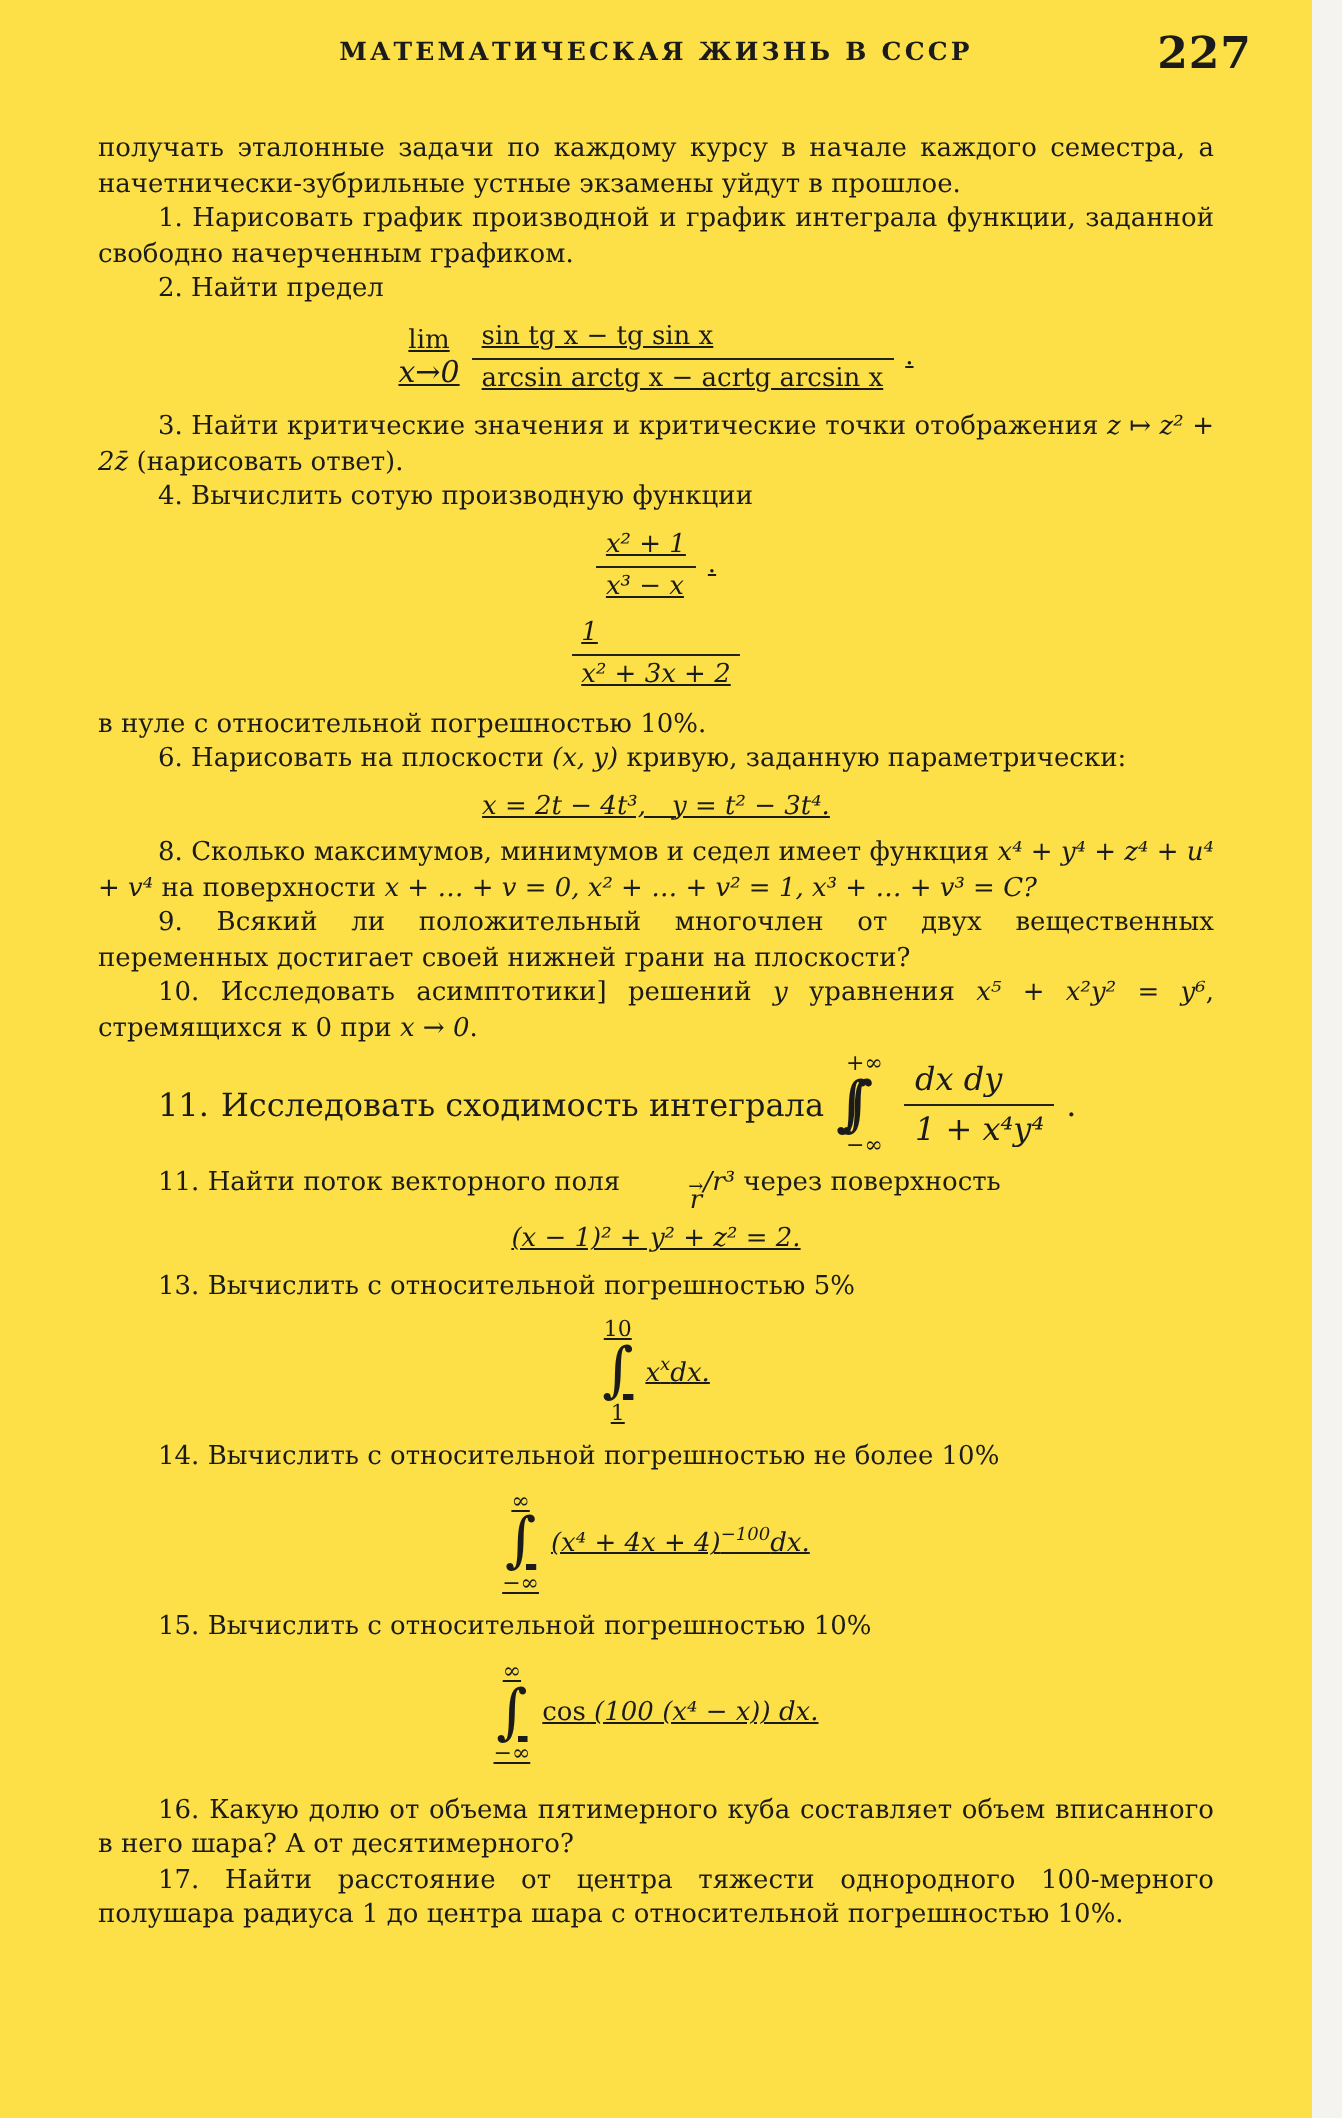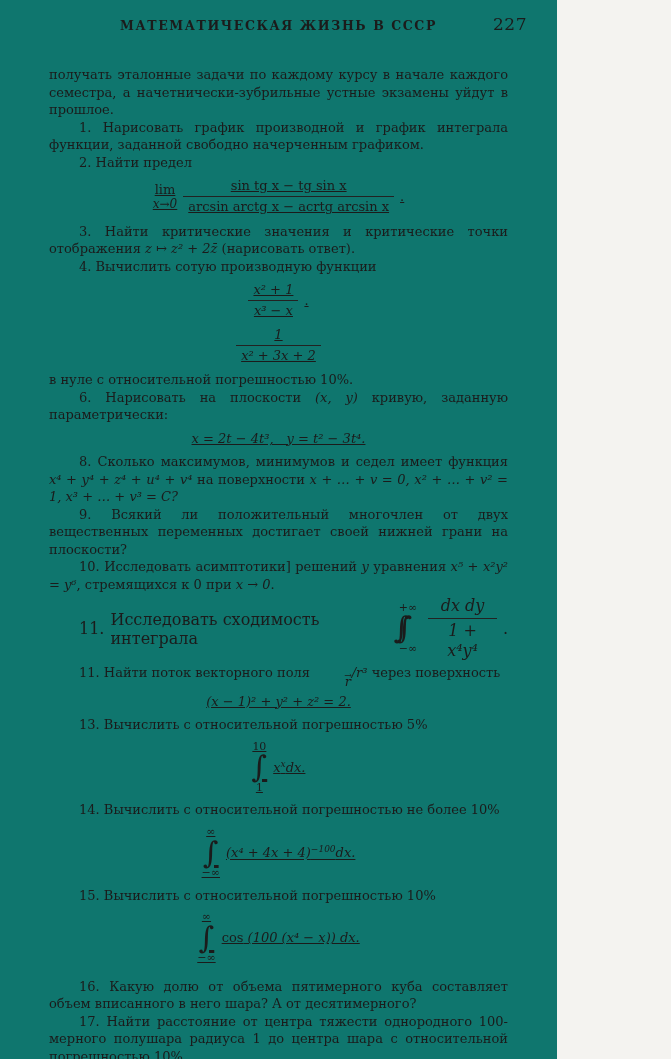--- a/index.html
+++ b/index.html
@@ -4,48 +4,48 @@
 <style>
   html,body{margin:0;padding:0;}
   body{
     width:671px;height:1059px;overflow:hidden;
     background:#f4f3f0;
     font-family:"DejaVu Serif", serif;
     color:#1b1b1b;
     -webkit-font-smoothing:antialiased;
   }
   .page{
-    width:557px;height:1059px;box-sizing:border-box;
+    width:656px;height:1059px;box-sizing:border-box;
     padding:14px 49px 0 49px;
     position:relative;
-    background:#0f766e;
+    background:#fde047;
   }
   header{position:relative;height:34px;}
   .running-title{
     text-align:center;font-weight:bold;font-size:12.5px;letter-spacing:1.6px;
     padding-top:4px;
   }
   .page-number{
     position:absolute;top:0;right:-19px;
-    font-weight:normal;font-size:17px;letter-spacing:0.5px;
+    font-weight:bold;font-size:22px;letter-spacing:0.5px;
   }
   main{margin-top:18px;}
   p.par{margin:0;text-align:justify;line-height:17.5px;font-size:13px;text-indent:30px;}
   p.noind{text-indent:0;}
   .mi{font-style:italic;}
   
   .formula{
     display:flex;justify-content:center;align-items:center;gap:6px;
     margin:7px 0;font-size:13px;line-height:1.2;text-decoration:underline;
   }
-  .frac{display:inline-block;text-align:center;line-height:1.25;}
+  .frac{display:inline-block;text-align:left;line-height:1.25;}
   .frac .num{display:block;padding:0 5px 2px;border-bottom:1.2px solid #222;}
   .frac .den{display:block;padding:2px 5px 0;}
   .lim-block{display:inline-flex;flex-direction:column;align-items:center;line-height:1;}
-  .lim-sub{font-size:12px;margin-top:2px;font-style:italic;}
+  .lim-sub{font-size:15px;margin-top:2px;font-style:italic;}
   .int-block{display:inline-flex;flex-direction:column;align-items:center;line-height:1;}
   .int-top,.int-bot{font-size:11px;line-height:1.15;}
   .int-sign{font-size:30px;line-height:0.95;font-weight:normal;}
   .dbl{display:inline-block;width:0.95em;letter-spacing:-0.42em;}
   sup{font-size:9px;}
   .flexline{display:flex;align-items:center;gap:6px;text-indent:0;padding-left:30px;margin:3px 0;}
   .vec{display:inline-flex;flex-direction:column;align-items:center;line-height:0.65;vertical-align:-1px;}
   .vec-arrow{font-size:9px;line-height:6px;}
   .gap6{height:6px;}
 </style>

